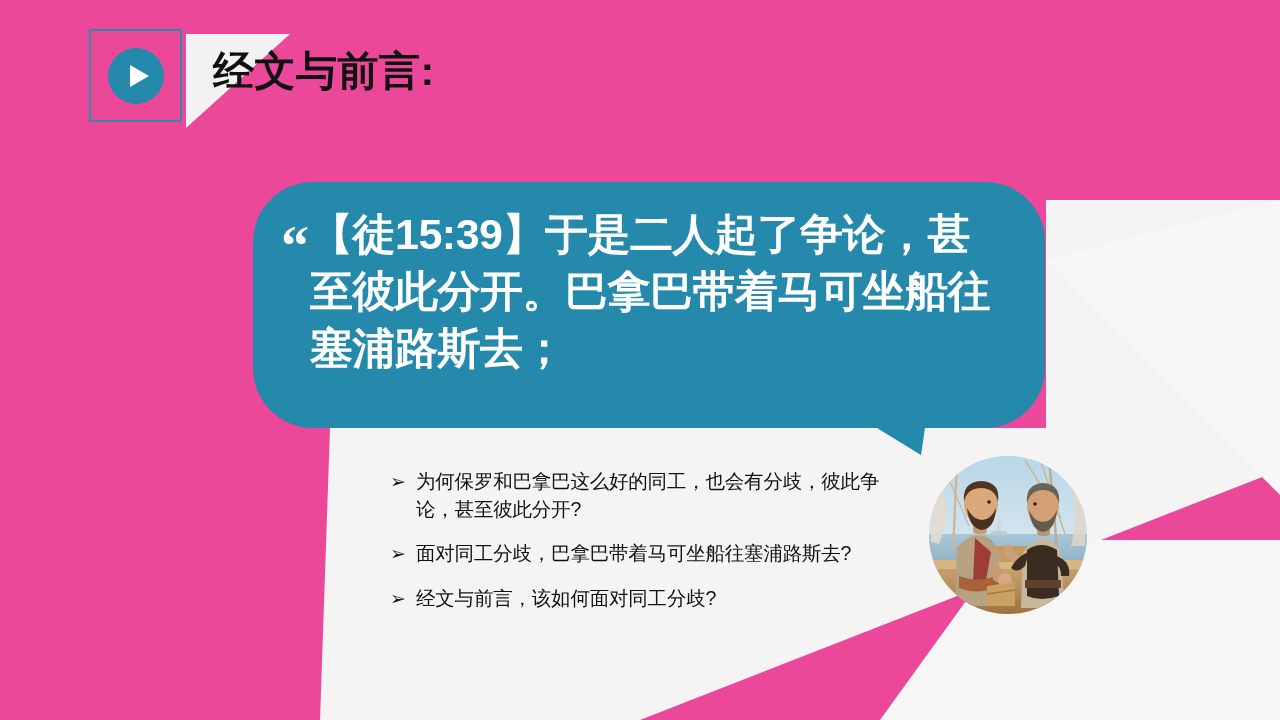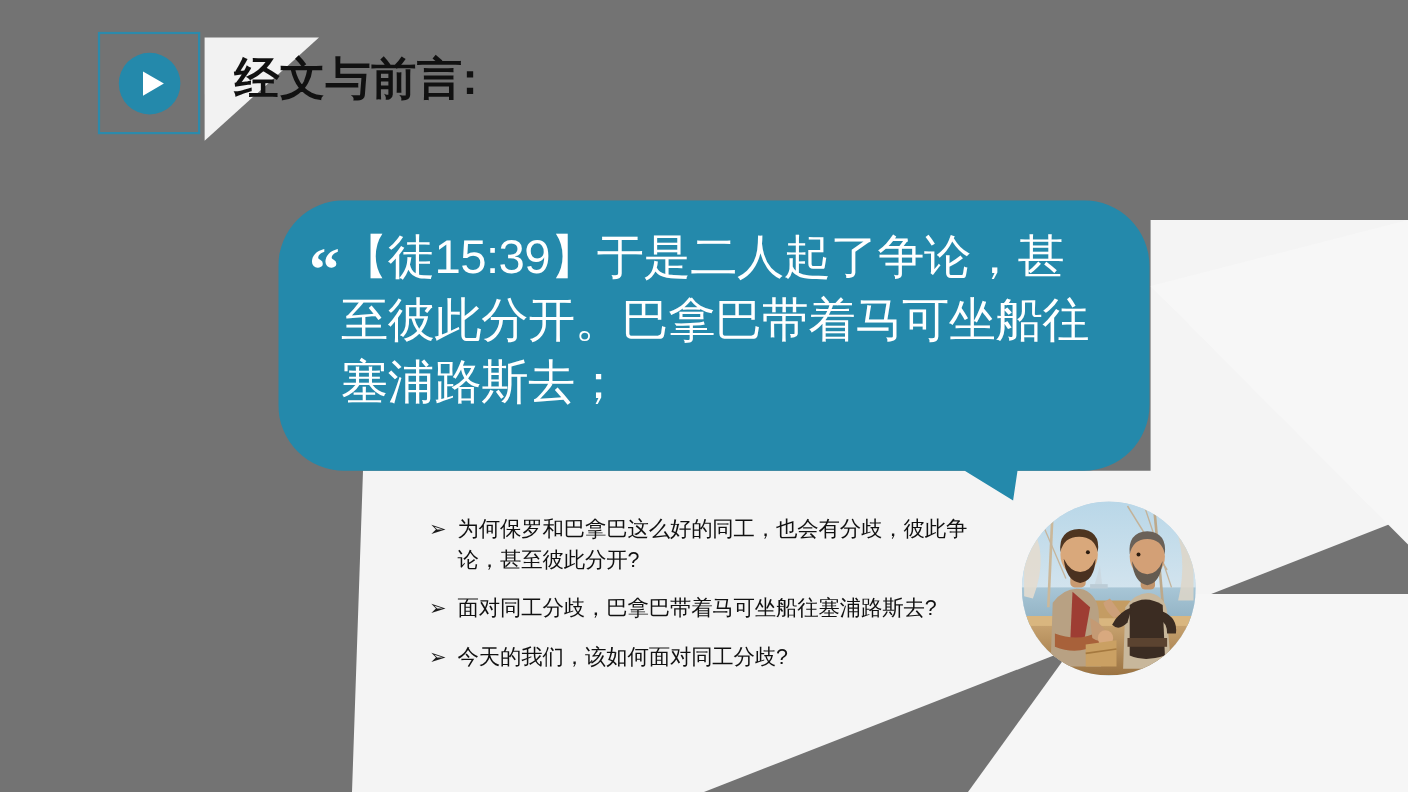--- a/index.html
+++ b/index.html
@@ -11,21 +11,21 @@
     height: 720px;
     background: #ffffff;
     font-family: "Liberation Sans", "DejaVu Sans", sans-serif;
     overflow: hidden;
   }
 
   .slide {
     position: relative;
     width: 1280px;
     height: 720px;
-    background: #737373;
+    background: #ec4899;
     overflow: hidden;
   }
 
   
   .shadow-layer {
     position: absolute;
     inset: 0;
     pointer-events: none;
   }
   .shadow-layer svg { display: block; }
@@ -118,21 +118,21 @@
     line-height: 1;
     margin-top: 12px;
     margin-right: 4px;
     font-family: "Liberation Serif", "DejaVu Serif", serif;
     letter-spacing: -3px;
   }
   .quote-text {
     flex: 1 1 auto;
     color: #ffffff;
     font-size: 43px;
-    font-weight: normal;
+    font-weight: bold;
     line-height: 1.32;
     letter-spacing: -0.5px;
   }
 
   
   .bullets {
     position: absolute;
     left: 390px;
     top: 468px;
     width: 510px;
@@ -224,21 +224,21 @@
       <span class="bullet-text">为何保罗和巴拿巴这么好的同工，也会有分歧，彼此争论，甚至彼此分开?</span>
     </div>
 
     <div class="bullet-row">
       <span class="bullet-glyph">➢</span>
       <span class="bullet-text">面对同工分歧，巴拿巴带着马可坐船往塞浦路斯去?</span>
     </div>
 
     <div class="bullet-row">
       <span class="bullet-glyph">➢</span>
-      <span class="bullet-text">今天的我们，该如何面对同工分歧?</span>
+      <span class="bullet-text">经文与前言，该如何面对同工分歧?</span>
     </div>
   </div>
 
   <div class="circle-photo">
     <svg width="158" height="158" viewBox="0 0 158 158">
       <defs>
         <linearGradient id="skyG" x1="0" y1="0" x2="0" y2="1">
           <stop offset="0%" stop-color="#b9d7e8"></stop>
           <stop offset="60%" stop-color="#d7e6ef"></stop>
           <stop offset="100%" stop-color="#e6eef2"></stop>

